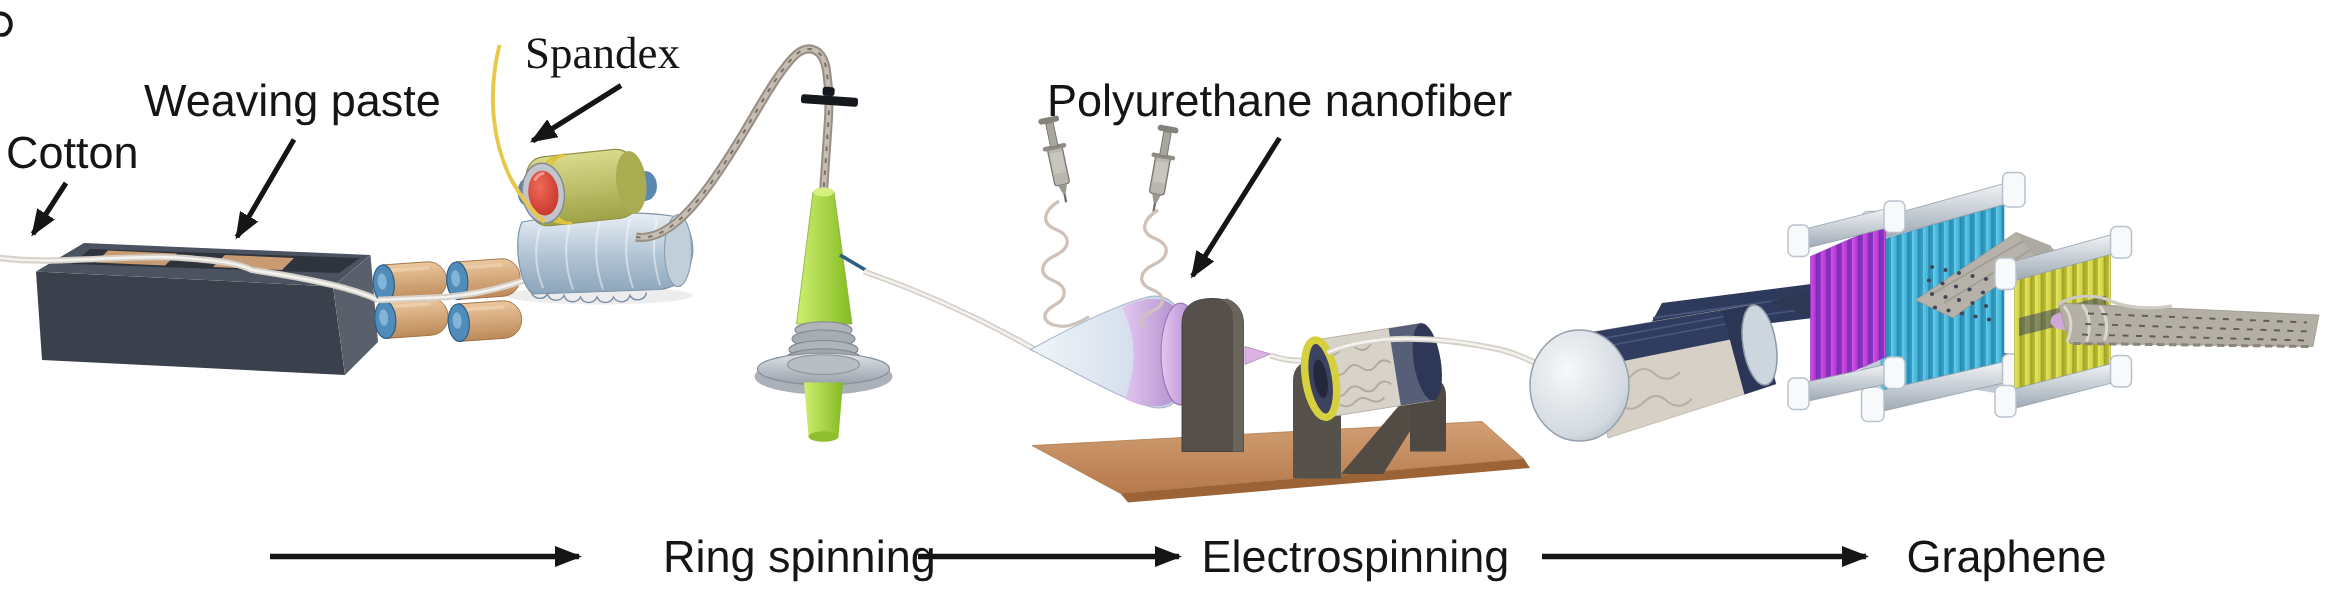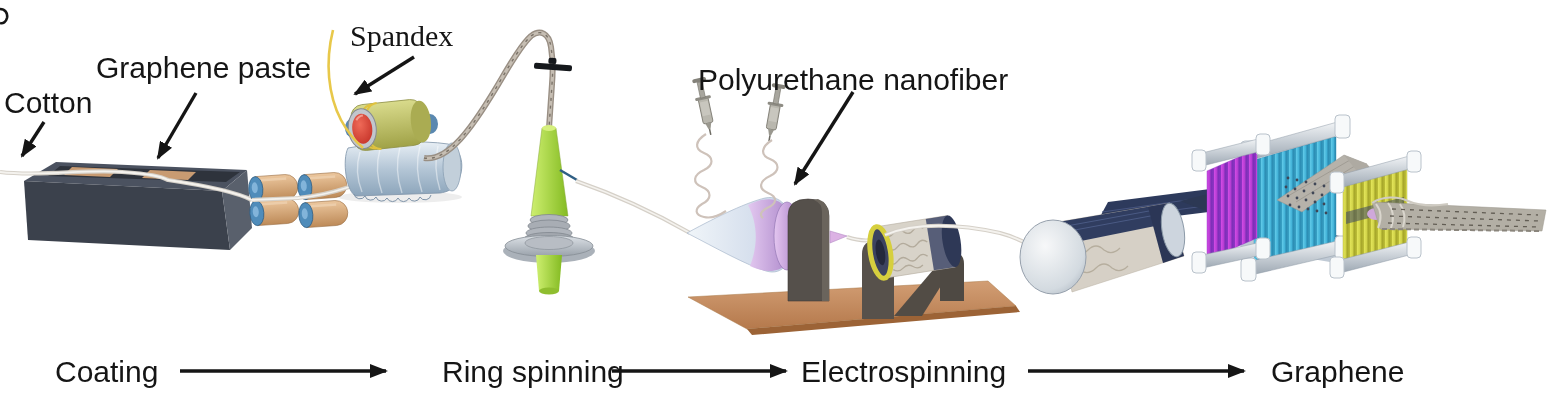--- a/index.html
+++ b/index.html
@@ -339,22 +339,21 @@
   <line x1="196" y1="93" x2="158" y2="158" stroke="#151515" stroke-width="3.4" marker-end="url(#ah)"></line>
   <line x1="414" y1="57" x2="355" y2="94" stroke="#151515" stroke-width="3.4" marker-end="url(#ah)"></line>
   <line x1="853" y1="92" x2="795" y2="184" stroke="#151515" stroke-width="3.4" marker-end="url(#ah)"></line>
 
   <line x1="180" y1="371" x2="386" y2="371" stroke="#151515" stroke-width="3.6" marker-end="url(#ah)"></line>
   <line x1="612" y1="371" x2="786" y2="371" stroke="#151515" stroke-width="3.6" marker-end="url(#ah)"></line>
   <line x1="1028" y1="371" x2="1244" y2="371" stroke="#151515" stroke-width="3.6" marker-end="url(#ah)"></line>
 </svg>
 
 <div class="label" style="left:4px;top:86px;">Cotton</div>
-<div class="label" style="left:96px;top:51px;">Graphene paste</div>
+<div class="label" style="left:96px;top:51px;">Weaving paste</div>
 <div class="label" style="left:350px;top:19px;font-family:Liberation Serif, serif;">Spandex</div>
-<div class="label" style="left:698px;top:63px;">Polyurethane nanofiber</div>
-
-<div class="step-label" style="left:55px;top:355px;">Coating</div>
+<div class="label" style="left:698px;top:51px;">Polyurethane nanofiber</div>
+
 <div class="step-label" style="left:404px;top:355px;margin-left:38px;">Ring spinning</div>
 <div class="step-label" style="left:801px;top:355px;">Electrospinning</div>
 <div class="step-label" style="left:1271px;top:355px;">Graphene</div>
 
 </div>
 
 </body></html>

